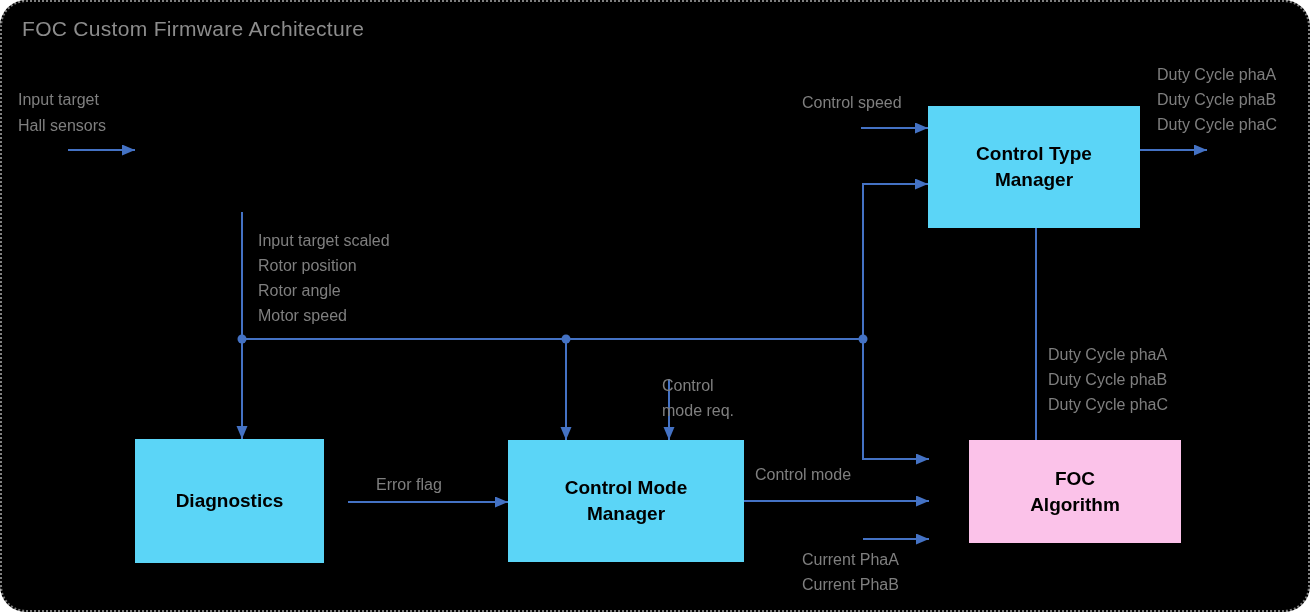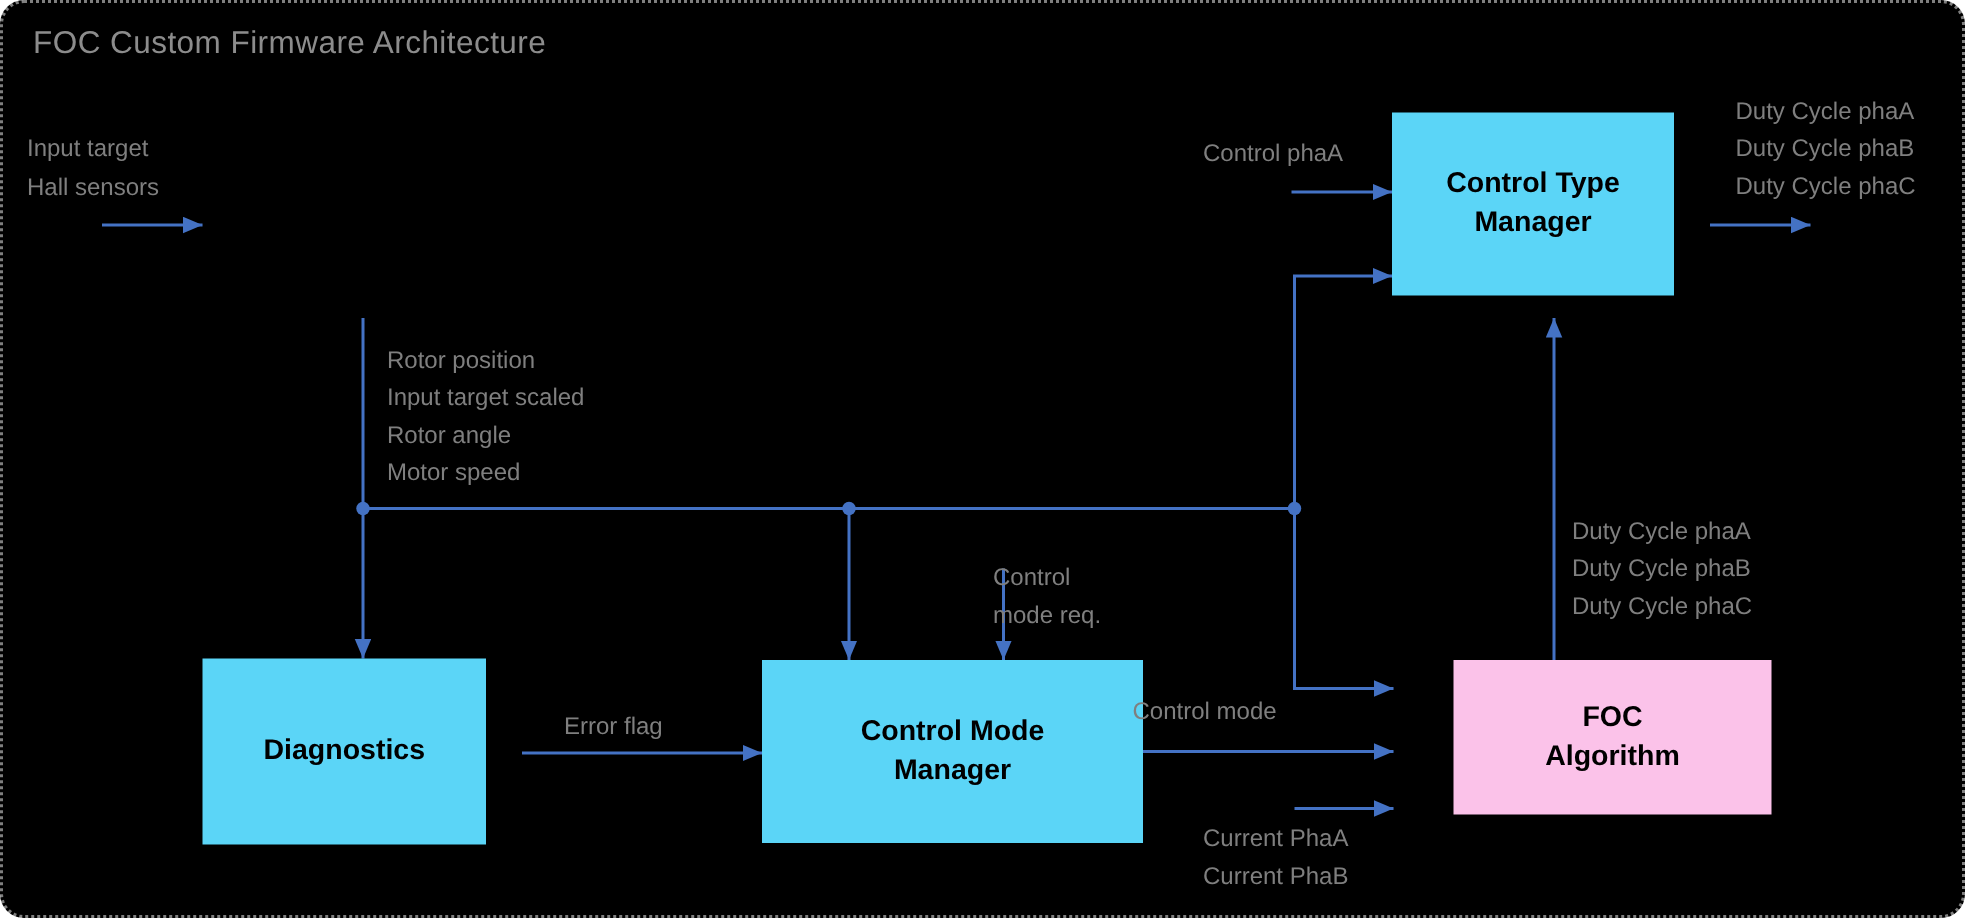--- a/index.html
+++ b/index.html
@@ -12,21 +12,21 @@
     --border-gray:#7f7f7f;
   }
   html,body{margin:0;padding:0;background:#ffffff;}
   body{font-family:"Liberation Sans", sans-serif;}
   .stage{
     position:relative;
     width:1310px;height:612px;
     box-sizing:border-box;
     background:var(--canvas-black);
     border:2px dotted var(--border-gray);
-    border-radius:16px;
+    border-radius:26px;
     overflow:hidden;
   }
   .title{
     position:absolute;left:20px;top:15px;
     font-size:21px;color:var(--title-gray);
     letter-spacing:0.3px;white-space:nowrap;
   }
   .wires{position:absolute;left:0;top:0;pointer-events:none;}
   .wire{stroke:var(--arrow-blue);stroke-width:2;fill:none;}
   .ahp{fill:var(--arrow-blue);}
@@ -95,45 +95,45 @@
     <circle class="junction" cx="240" cy="337" r="4.5"></circle>
     <circle class="junction" cx="564" cy="337" r="4.5"></circle>
     <circle class="junction" cx="861" cy="337" r="4.5"></circle>
   </svg>
 
 
   <div class="box cyan" style="left:133px;top:437px;width:189px;height:124px">
     <span class="bl">Diagnostics</span>
   </div>
 
-  <div class="box cyan" style="left:506px;top:438px;width:254px;height:122px">
+  <div class="box cyan" style="left:506px;top:438px;width:236px;height:122px">
     <span class="bl w160">Control Mode Manager</span>
   </div>
 
-  <div class="box cyan" style="left:926px;top:73px;width:188px;height:122px">
+  <div class="box cyan" style="left:926px;top:104px;width:212px;height:122px">
     <span class="bl w160">Control Type Manager</span>
   </div>
 
   <div class="box pink" style="left:967px;top:438px;width:212px;height:103px">
     <span class="bl w110">FOC Algorithm</span>
   </div>
 
   <div class="glabel lh26" style="left:16px;top:85px">
     <div>Input target</div>
     <div>Hall sensors</div>
   </div>
 
   <div class="glabel" style="left:256px;top:226px">
+    <div>Input target scaled</div>
     <div>Rotor position</div>
-    <div>Input target scaled</div>
     <div>Rotor angle</div>
     <div>Motor speed</div>
   </div>
 
-  <div class="glabel" style="left:800px;top:88px">Control phaA</div>
+  <div class="glabel" style="left:800px;top:88px">Control speed</div>
 
   <div class="glabel" style="left:1155px;top:60px">
     <div>Duty Cycle phaA</div>
     <div>Duty Cycle phaB</div>
     <div>Duty Cycle phaC</div>
   </div>
 
   <div class="glabel" style="left:660px;top:371px">
     <div>Control</div>
     <div>mode req.</div>

